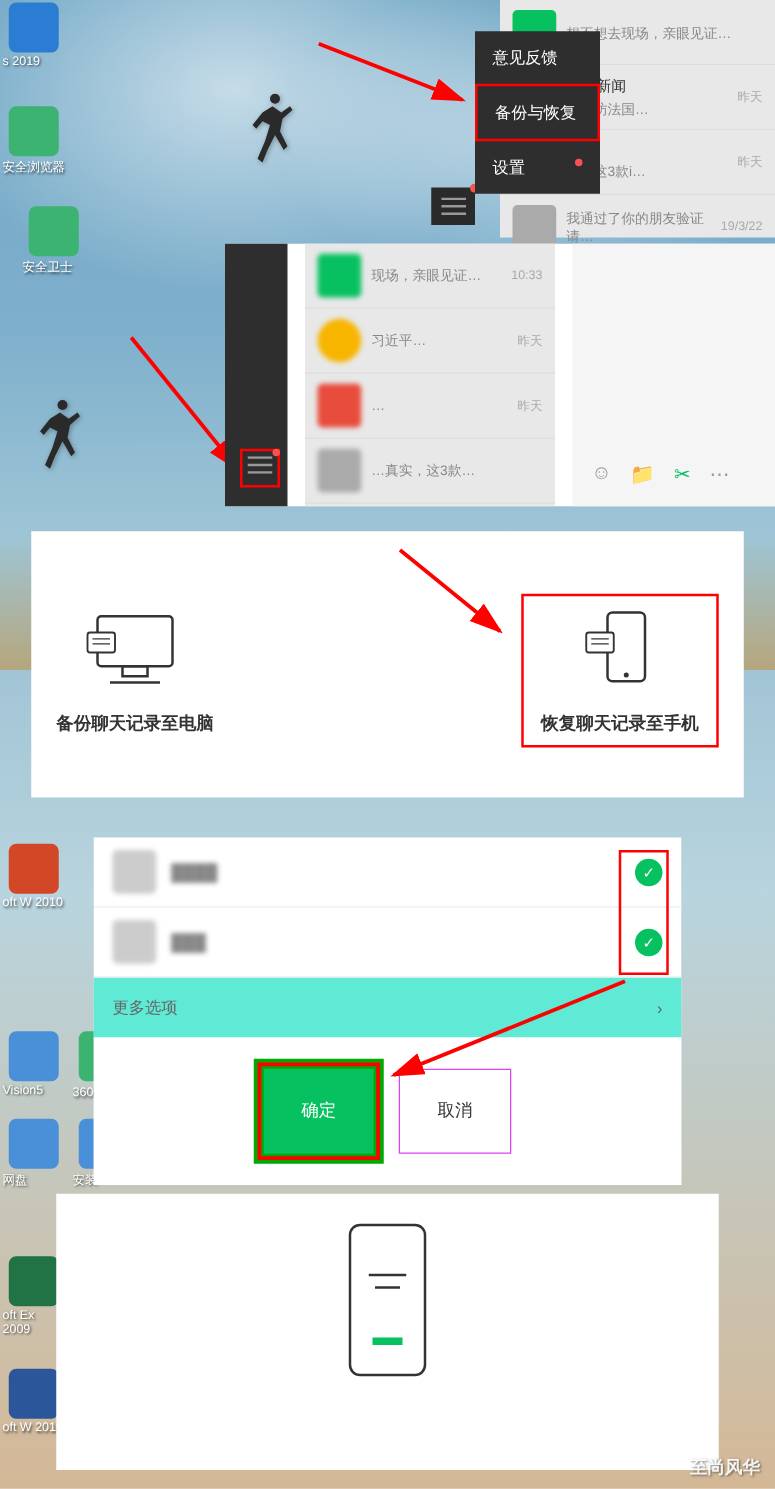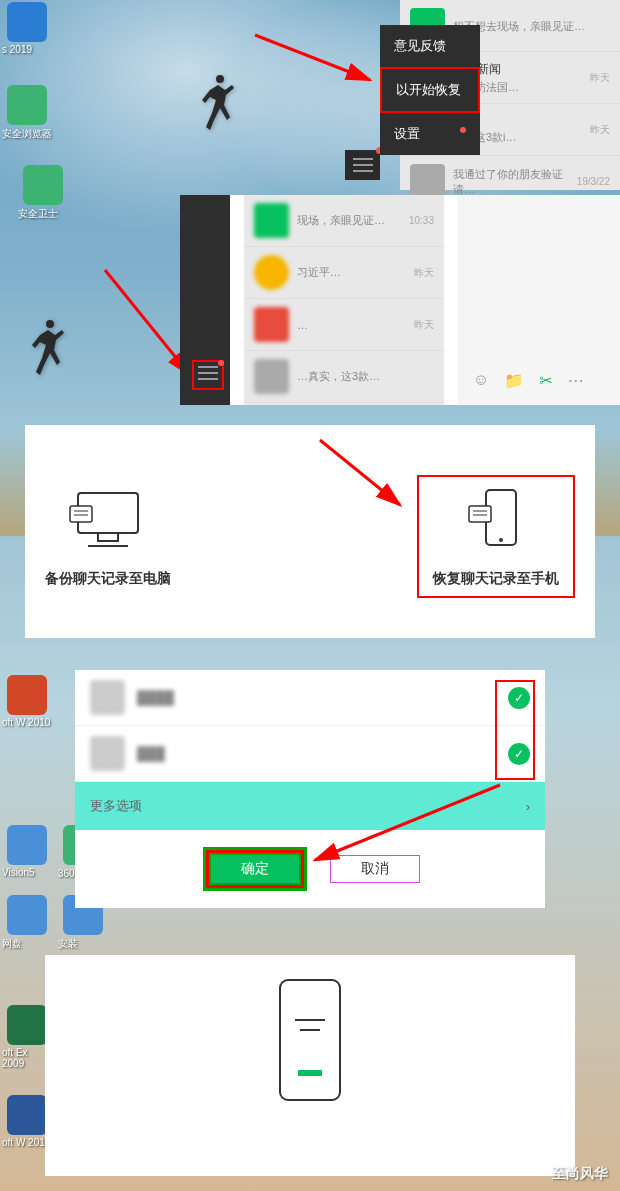--- a/index.html
+++ b/index.html
@@ -57,21 +57,21 @@
 
 
 .panel4 { position: absolute; top: 670px; left: 75px; right: 75px; background: #fff; }
 .contact-row { display: flex; align-items: center; padding: 10px 15px; border-bottom: 1px solid #eee; }
 .contact-avatar { width: 35px; height: 35px; background: #ccc; border-radius: 4px; margin-right: 12px; filter: blur(2px); }
 .contact-name { flex: 1; color: #888; filter: blur(2px); font-size: 13px; }
 .check-circle { width: 22px; height: 22px; background: #07c160; border-radius: 50%; display: flex; align-items: center; justify-content: center; color: white; font-size: 12px; }
 .checks-highlight { border: 2px solid red; padding: 4px; position: absolute; right: 10px; top: 10px; height: 100px; width: 40px; }
 .more-options { padding: 15px; color: #666; font-size: 13px; display: flex; justify-content: space-between; align-items: center; background: #5eead4; }
 .button-row { display: flex; justify-content: center; gap: 20px; padding: 25px 0; background: #fff; }
-.btn { padding: 4px 30px; font-size: 14px; border: none; cursor: pointer; margin-left: 11px; }
+.btn { padding: 24px 30px; font-size: 14px; border: none; cursor: pointer; }
 .btn-confirm { background: #07c160; color: white; outline: 3px solid red; outline-offset: 2px; box-shadow: 0 0 0 8px #0a0; }
 .btn-cancel { background: #fff; color: #333; border: 1px solid #d946ef; }
 
 
 .panel5 { position: absolute; top: 955px; left: 45px; right: 45px; bottom: 15px; background: #fff; padding: 20px; text-align: center; }
 .phone-icon { width: 80px; height: 130px; margin: 0 auto 20px; }
 .confirm-text { font-size: 14px; color: #333; }
 
 .watermark { position: absolute; bottom: 8px; right: 12px; color: rgba(255,255,255,0.9); font-size: 14px; font-weight: bold; text-shadow: 1px 1px 2px rgba(0,0,0,0.5); }
 </style>
@@ -138,21 +138,21 @@
       <div class="chat-avatar gray"></div>
       <div class="chat-content">
           <div>我通过了你的朋友验证请…</div>
         </div>
       <div class="chat-time">19/3/22</div>
     </div>
   </div>
 
   <div class="dark-menu">
     <div class="dark-menu-item">意见反馈</div>
-    <div class="dark-menu-item highlighted">以开始恢复</div>
+    <div class="dark-menu-item highlighted">备份与恢复</div>
     <div class="dark-menu-item"><span>设置</span><span class="red-dot"></span></div>
   </div>
 
   <div class="hamburger-area">
     <svg width="20" height="14" viewBox="0 0 20 14">
         <path d="M0 1h20M0 7h20M0 13h20" stroke="#999" stroke-width="2"></path>
       </svg>
     <span style="position:absolute;top:-3px;right:-3px;width:7px;height:7px;background:#fa5151;border-radius:50%"></span>
   </div>
 </div>

